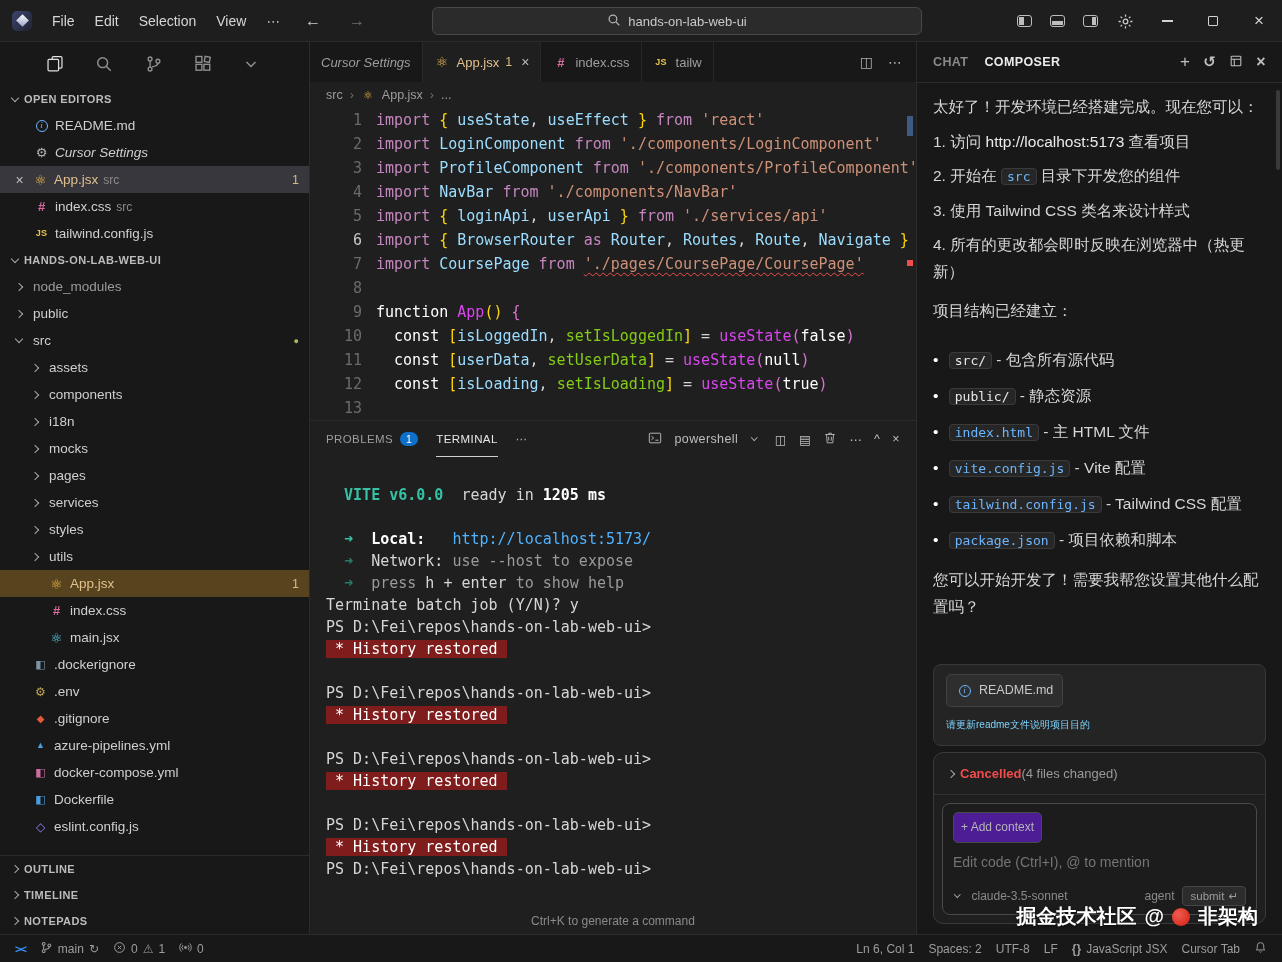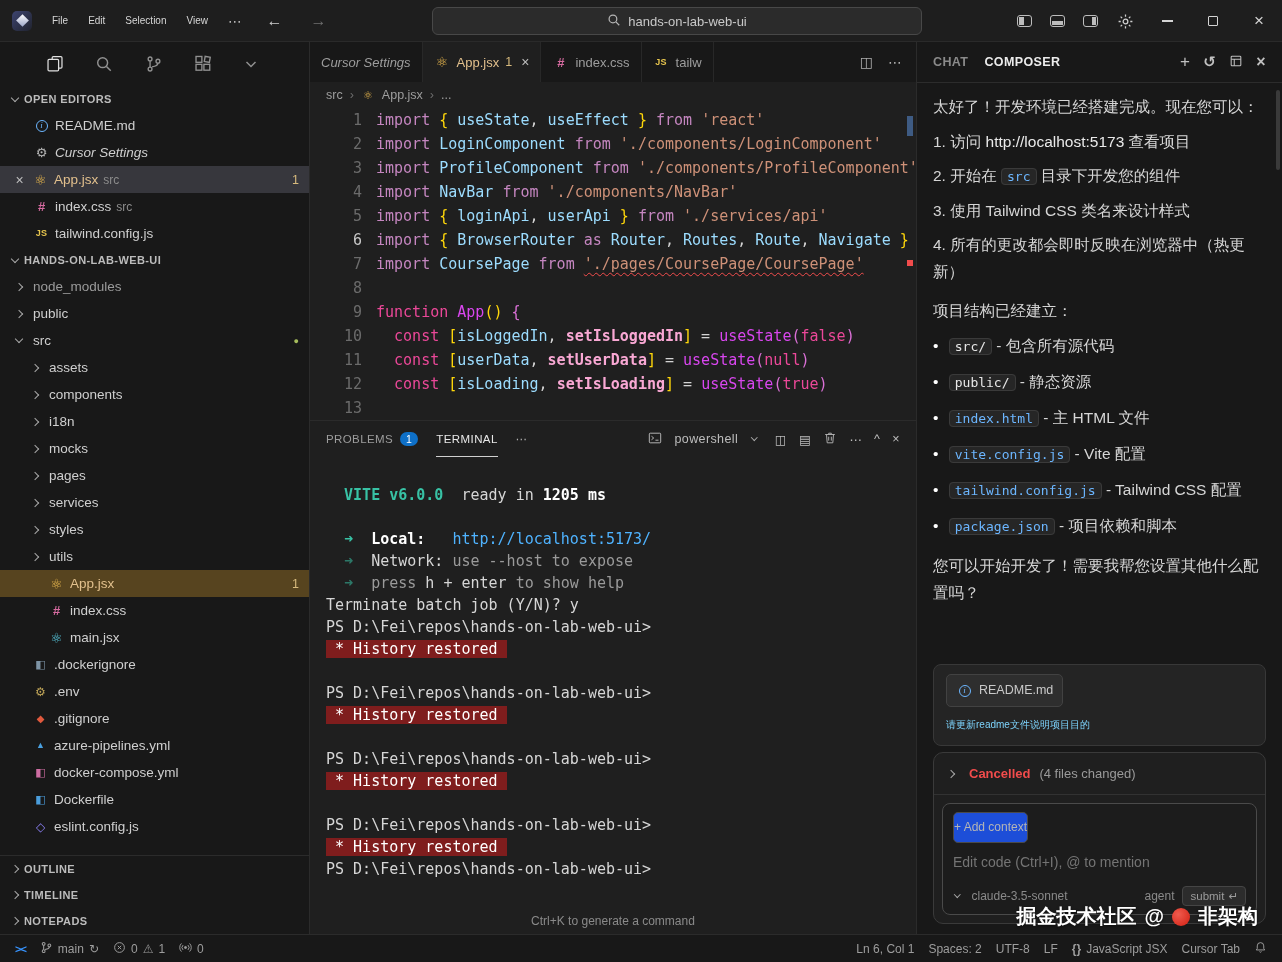--- a/index.html
+++ b/index.html
@@ -5,21 +5,21 @@
 *{margin:0;padding:0;box-sizing:border-box}
 html,body{width:1282px;height:962px;overflow:hidden;background:#181818;color:#ccc;
   font-family:"Liberation Sans","DejaVu Sans",sans-serif;font-size:13.5px}
 .window{display:flex;flex-direction:column;width:1282px;height:962px}
 
 
 .titlebar{flex:0 0 42px;background:#1e1e1e;border-bottom:1px solid #2a2a2a;display:flex;align-items:center;position:relative}
 .app-logo{width:20px;height:20px;border-radius:5px;margin:0 10px 0 12px;background:linear-gradient(135deg,#3d4470,#20232e);display:flex;align-items:center;justify-content:center}
 .logo-cube{width:9px;height:9px;background:linear-gradient(135deg,#fff,#9aa4c8);transform:rotate(45deg)}
 .menus{display:flex;align-items:center}
-.menu-item{padding:0 10px;color:#d6d6d6;font-size:10px;cursor:default}
+.menu-item{padding:0 10px;color:#d6d6d6;font-size:14px;cursor:default}
 .tb-more{color:#bdbdbd;padding:0 10px;letter-spacing:1px}
 .nav-arrow{font-size:16px;padding:0 14px;color:#cfcfcf}
 .nav-arrow.fwd{color:#6f6f6f}
 .tb-search{position:absolute;left:432px;top:7px;width:490px;height:28px;background:#2b2b2b;border:1px solid #484848;border-radius:6px;display:flex;align-items:center;justify-content:center;gap:7px;color:#c9c9c9;font-size:13px}
 .tb-right{position:absolute;right:0;top:0;height:42px;display:flex;align-items:center}
 .lt{width:15px;height:12px;border:1.2px solid #bdbdbd;border-radius:3px;position:relative;margin:0 9px;display:inline-block}
 .lt::before{content:"";position:absolute;background:#bdbdbd}
 .lt-left::before{left:1px;top:1px;bottom:1px;width:4.5px}
 .lt-bottom::before{left:1px;right:1px;bottom:1px;height:4px}
 .lt-right::before{right:1px;top:1px;bottom:1px;width:4.5px}
@@ -80,21 +80,21 @@
 .tab-close{color:#bdbdbd;font-size:14px;margin-left:3px}
 .tab-actions{margin-left:auto;display:flex;align-items:center;gap:15px;padding:0 14px;color:#b0b0b0;font-size:14px}
 .breadcrumb{flex:0 0 26px;display:flex;align-items:center;gap:7px;padding-left:16px;font-size:12.5px;color:#9d9d9d;background:#1f1f1f}
 .bc-sep{color:#6d6d6d}
 .code{flex:0 0 312px;display:flex;background:#1f1f1f;font-family:"DejaVu Sans Mono","Liberation Mono",monospace;font-size:15px;line-height:24px;overflow:hidden;position:relative}
 .gutter{flex:0 0 52px;text-align:right;color:#6b6b6b;user-select:none}
 .gn{height:24px}
 .gn.cur{color:#c8c8c8}
 .code-lines{flex:1;padding-left:14px;overflow:hidden;white-space:pre}
 .cl{height:24px}
-.ck-kw{color:#C586C0}.ck-kw2{color:#ec4899}.ck-v{color:#9CDCFE}.ck-vb{color:#f9a8d4;font-weight:700}
+.ck-kw{color:#C586C0}.ck-kw2{color:#ffffff}.ck-v{color:#9CDCFE}.ck-vb{color:#84cc16;font-weight:400}
 .ck-fn{color:#d946ef}.ck-s{color:#CE9178}.ck-b1{color:#FFD70A}.ck-b2{color:#DA70D6}.ck-d{color:#D4D4D4}
 .ck-err{text-decoration:underline wavy #f14c4c 1px;text-underline-offset:3px}
 .ruler-mark-err{position:absolute;right:3px;top:152px;width:6px;height:6px;background:#f14c4c}
 .ruler-mark-mod{position:absolute;right:3px;top:8px;width:6px;height:20px;background:#3e5b83}
 
 
 .panel{flex:1;display:flex;flex-direction:column;border-top:1px solid #2b2b2b;background:#1f1f1f;min-height:0}
 .panel-tabs{flex:0 0 36px;display:flex;align-items:stretch;padding:0 16px;gap:18px;font-size:11.5px;letter-spacing:.4px;color:#9d9d9d}
 .ptab{display:flex;align-items:center;gap:7px;border-bottom:1px solid transparent;cursor:pointer}
 .ptab.active{color:#e8e8e8;border-color:#d0d0d0}
@@ -114,36 +114,36 @@
 .ctab{color:#8a8a8a;cursor:pointer}
 .ctab.active{color:#ececec}
 .chat-actions{margin-left:auto;display:flex;align-items:center;gap:13px;color:#c0c0c0}
 .ca-plus{font-size:17px;font-weight:400}
 .ca-hist{font-size:15px}
 .ca-close{font-size:16px}
 .chat-body{flex:1;display:flex;flex-direction:column;border-top:1px solid #2c2c2c;padding:8px 16px 8px;font-size:15.5px;line-height:27px;color:#d6d6d6;overflow:hidden}
 .messages{flex:1;overflow:hidden}
 .msg-intro{margin:2px 0 8px}
 .step{margin:7px 0}
-.struct-head{margin:12px 0 8px}
+.struct-head{margin:12px 0 22px}
 .bullet{margin:8px 0}
 .bdot{color:#fff;margin-right:6px}
 .closing{margin:12px 0 0}
 .cc-code,.cc-codew{font-family:"DejaVu Sans Mono","Liberation Mono",monospace;font-size:13px;background:#262626;border:1px solid #3a3a3a;border-radius:4px;padding:0 5px;color:#6cb6ff;white-space:nowrap}
 .cc-codew{color:#e8e8e8}
 .cc-hl{color:#eaeaea}
 .req-card{flex:0 0 auto;margin:10px 0 6px;background:#242424;border:1px solid #383838;border-radius:8px;padding:9px 12px}
 .file-chip{display:inline-flex;align-items:center;gap:6px;background:#2e2e2e;border:1px solid #424242;border-radius:5px;padding:2px 9px;font-size:12.5px;color:#c9c9c9}
 .req-text{margin-top:7px;font-size:10px;color:#7dd3fc;line-height:22px}
 .bottom-card{flex:0 0 auto;border:1px solid #3a3a3a;border-radius:10px;background:#1f1f1f;margin-bottom:2px}
-.cancel-row{display:flex;align-items:center;gap:9px;padding:7px 12px;font-size:13px;border-bottom:1px solid #323232}
+.cancel-row{display:flex;align-items:center;padding:7px 12px;font-size:13px;border-bottom:1px solid #323232}
 .cancel-label{color:#f14c4c;font-weight:600}
 .cancel-detail{color:#9a9a9a}
 .input-card{margin:8px;border:1px solid #4a4a4a;border-radius:8px;background:#1c1c1c;padding:8px 10px;height:112px;display:flex;flex-direction:column}
-.ctx-chip{align-self:flex-start;border:1px solid #4a4a4a;border-radius:5px;padding:1px 0;font-size:12px;color:#b5b5b5;background:#1d4ed8}
+.ctx-chip{align-self:flex-start;border:1px solid #4a4a4a;border-radius:5px;padding:1px 7px;font-size:12px;color:#b5b5b5;background:#4c1d95}
 .placeholder{margin-top:9px;color:#747474;font-size:14px;line-height:20px}
 .input-foot{margin-top:auto;display:flex;align-items:center;font-size:12px;color:#8a8a8a;gap:6px;line-height:16px}
 .foot-right{margin-left:auto;display:flex;align-items:center;gap:8px}
 .submit-chip{border:1px solid #454545;border-radius:4px;background:#2c2c2c;padding:1px 7px;color:#9c9c9c;font-size:11.5px;display:flex;gap:4px;align-items:center}
 .chat-scroll{position:absolute;right:2px;top:48px;width:4px;height:80px;background:#3a3a3a;border-radius:2px}
 
 
 .statusbar{flex:0 0 28px;background:#181818;border-top:1px solid #2b2b2b;display:flex;align-items:center;font-size:12px;color:#9d9d9d;padding:0 8px}
 .sb-item{display:flex;align-items:center;gap:5px;padding:0 7px;height:100%;cursor:pointer;white-space:nowrap}
 .remote-glyph{color:#3794ff;font-weight:700;font-size:11px;letter-spacing:-1px}

